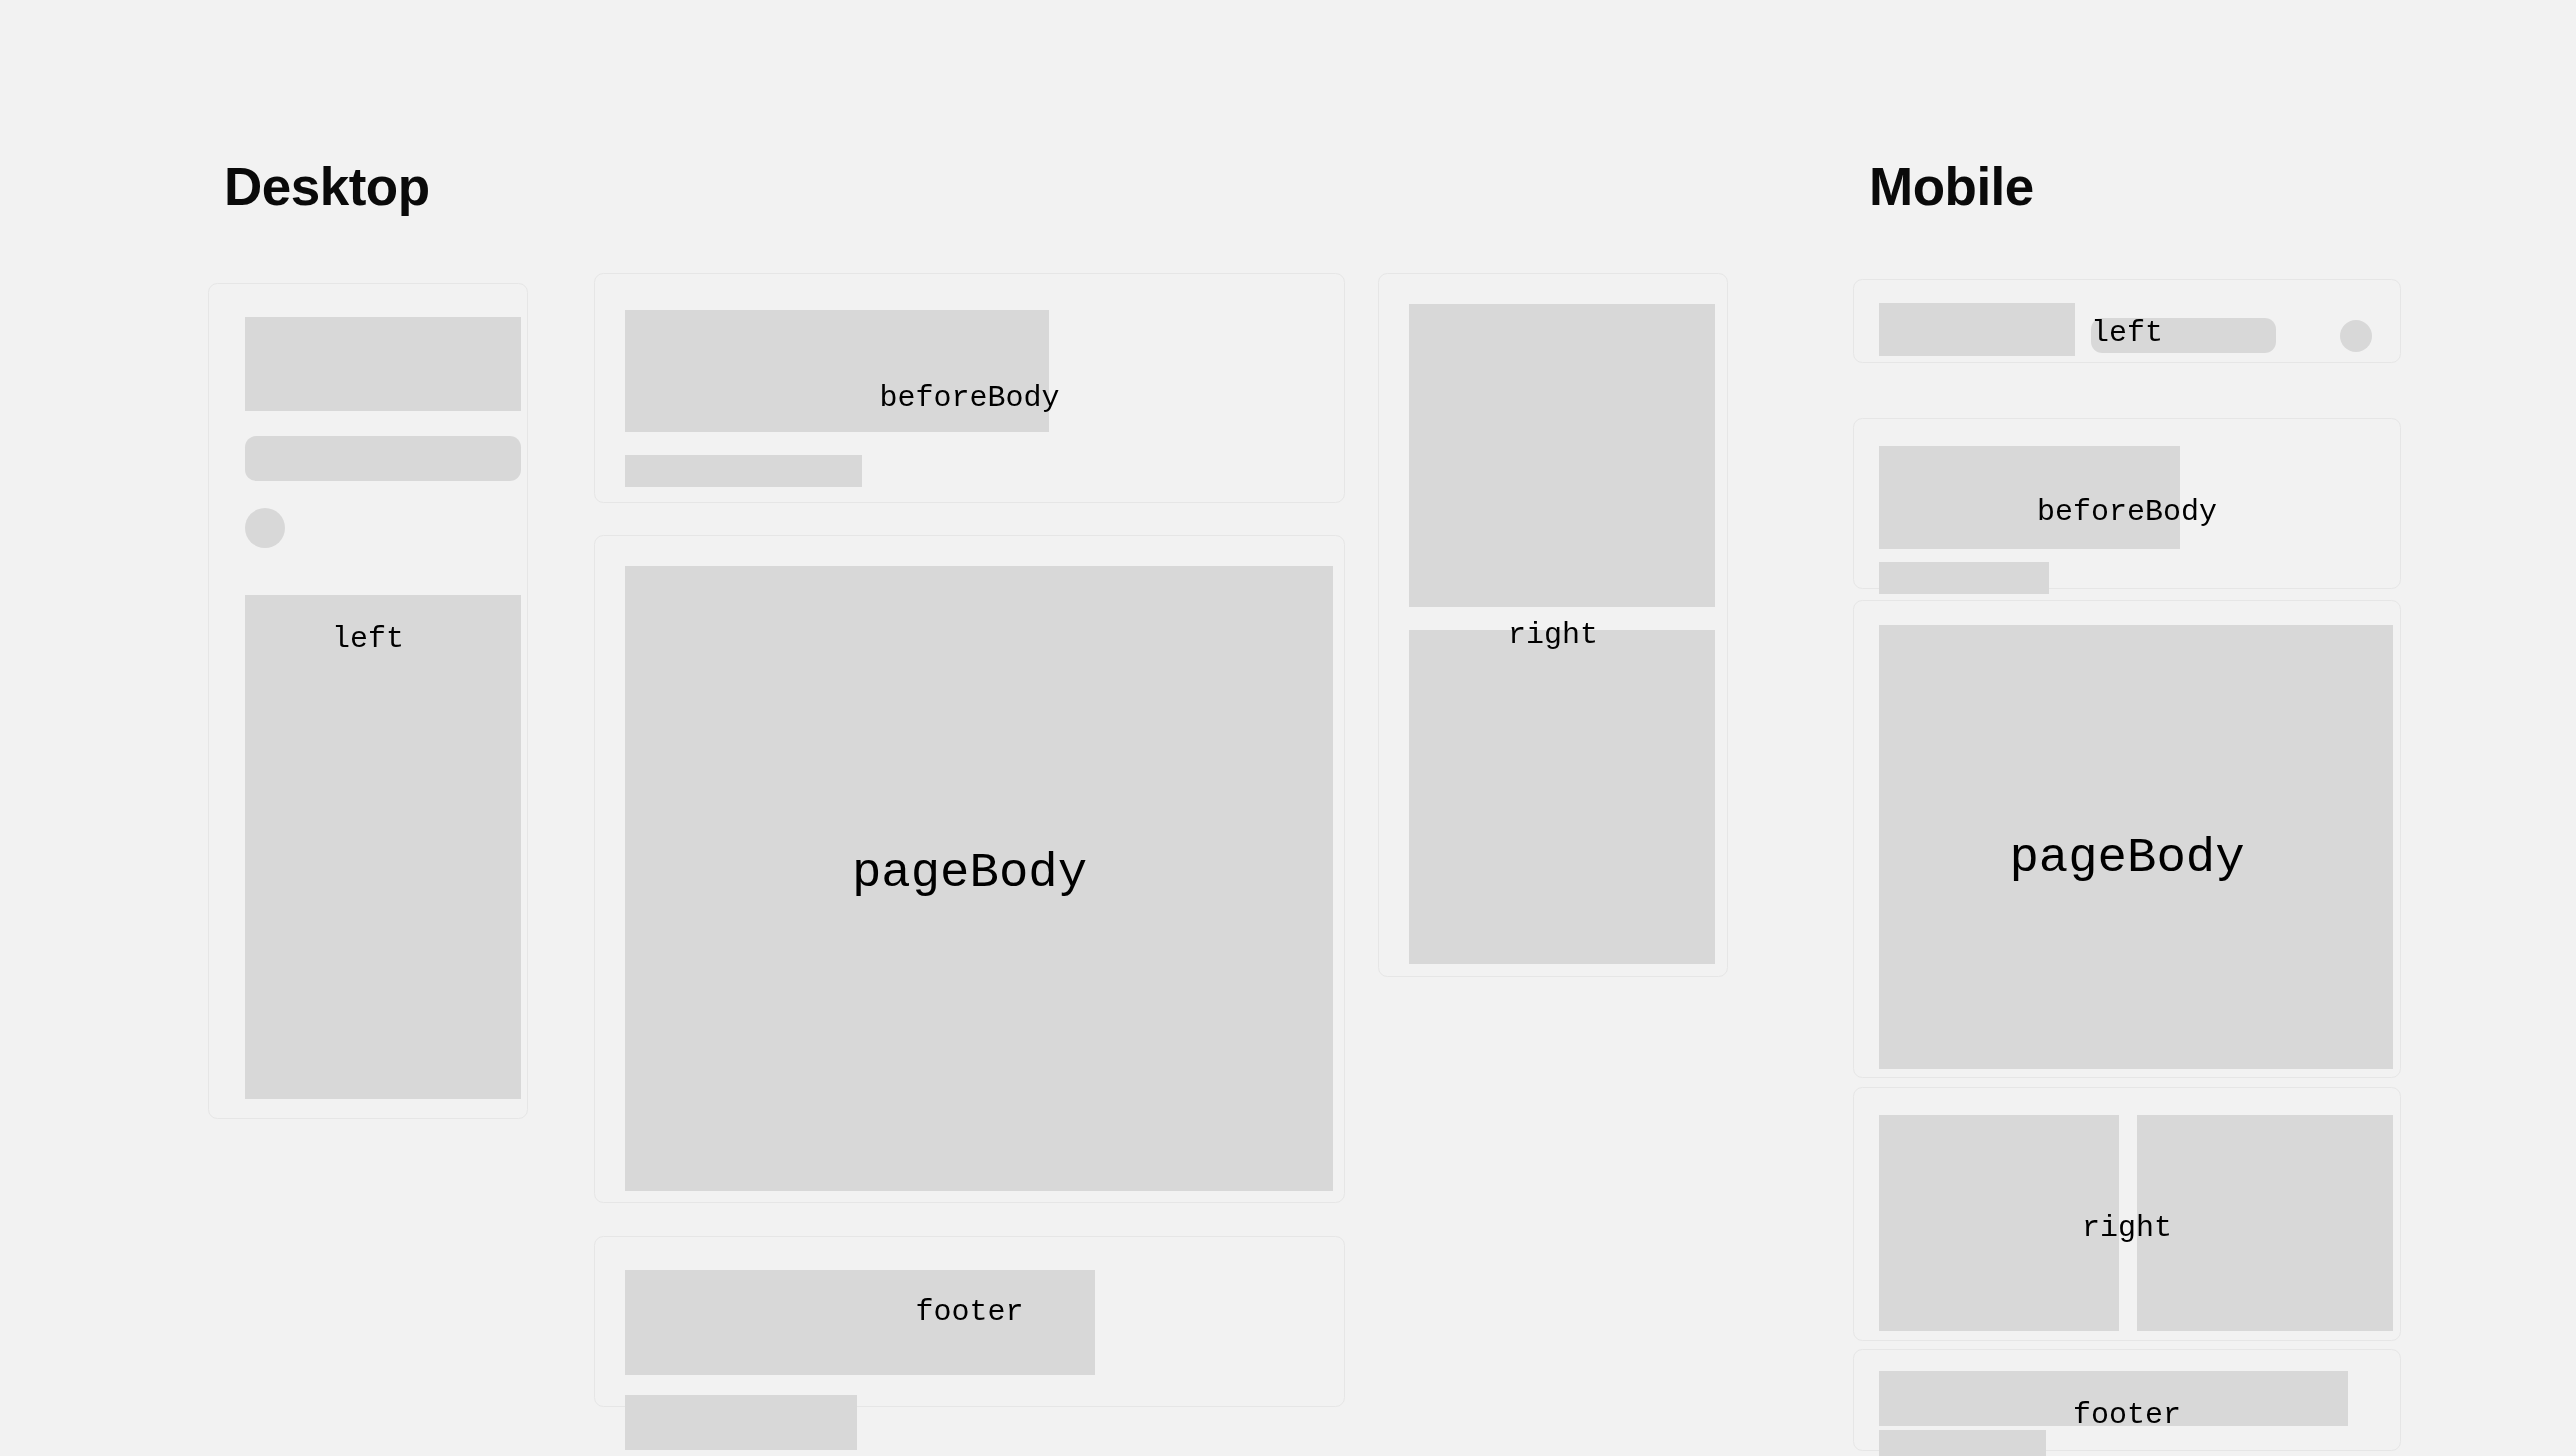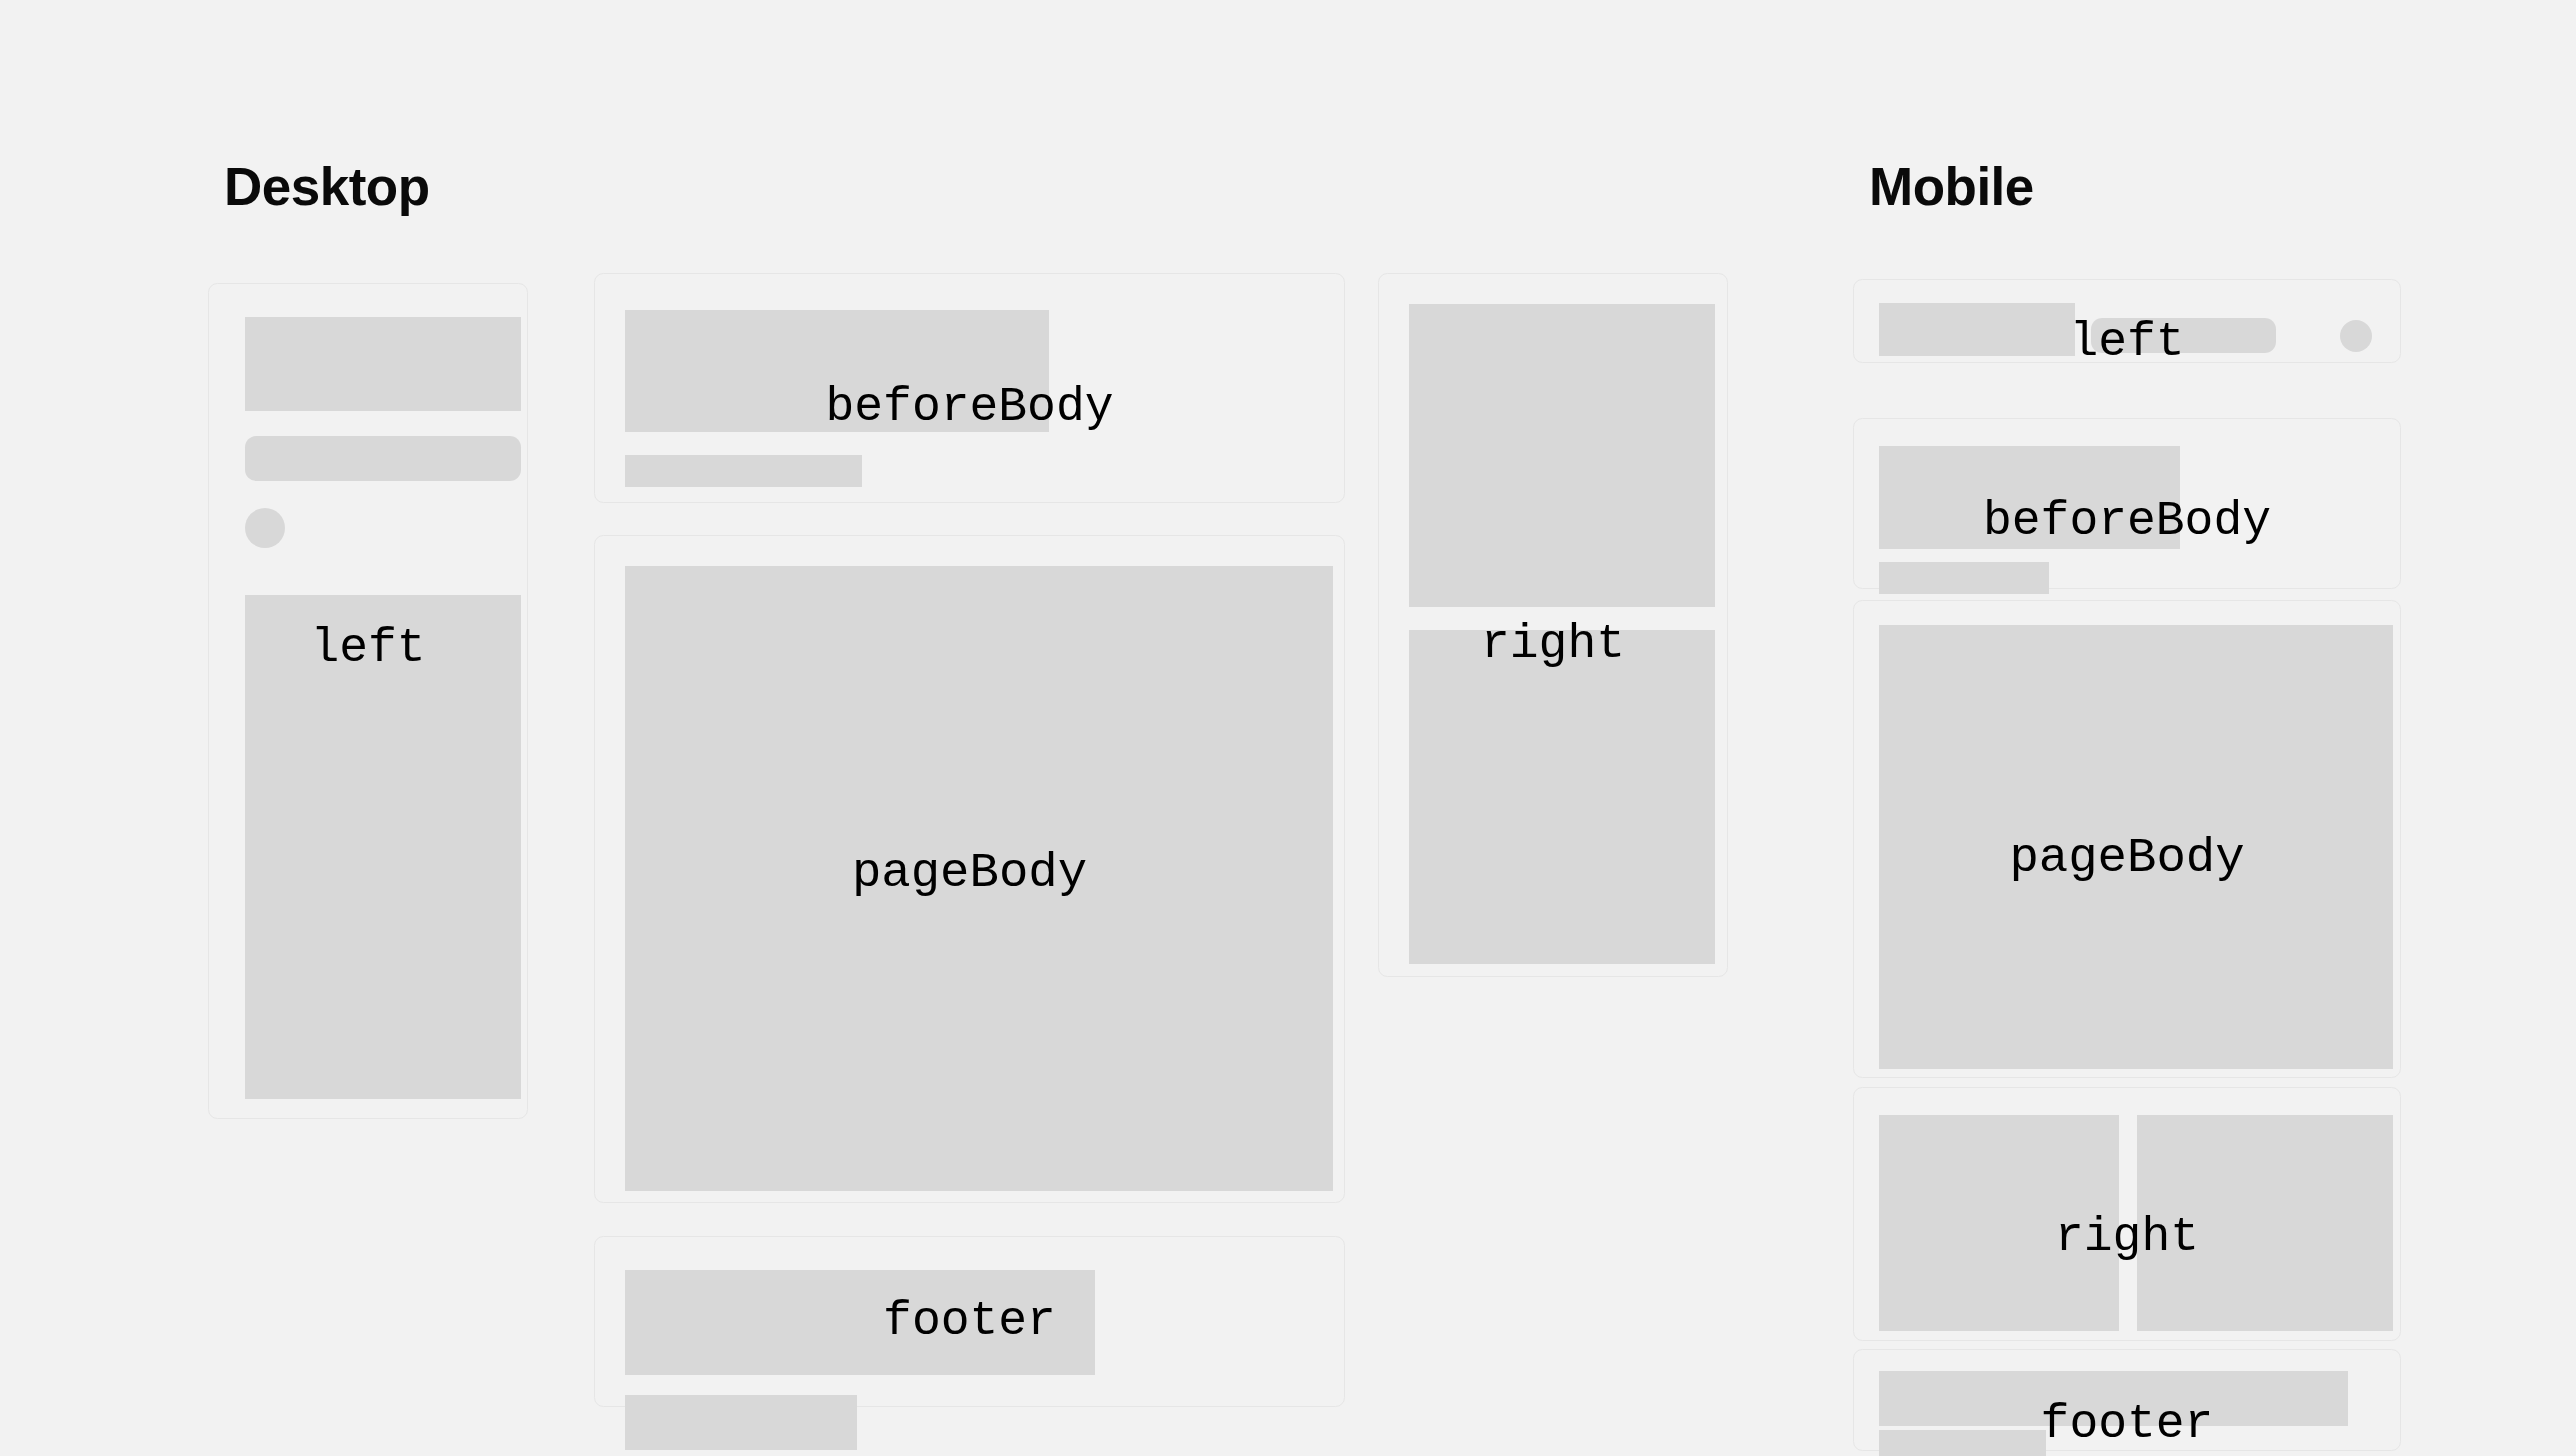--- a/index.html
+++ b/index.html
@@ -45,21 +45,21 @@
     position: absolute;
     background: #d8d8d8;
   }
   .ph.rounded { border-radius: 11.3px; }
   .ph.circle  { border-radius: 50%; }
 
   
   .slot-label {
     position: absolute;
     font-family: "Liberation Mono", "DejaVu Sans Mono", monospace;
-    font-size: 48px;
+    font-size: 30px;
     line-height: 1;
     color: #000;
     white-space: nowrap;
     text-align: center;
     pointer-events: none;
   }
   .slot-label.big { font-size: 49px; }
 </style>
 </head>
 <body>

